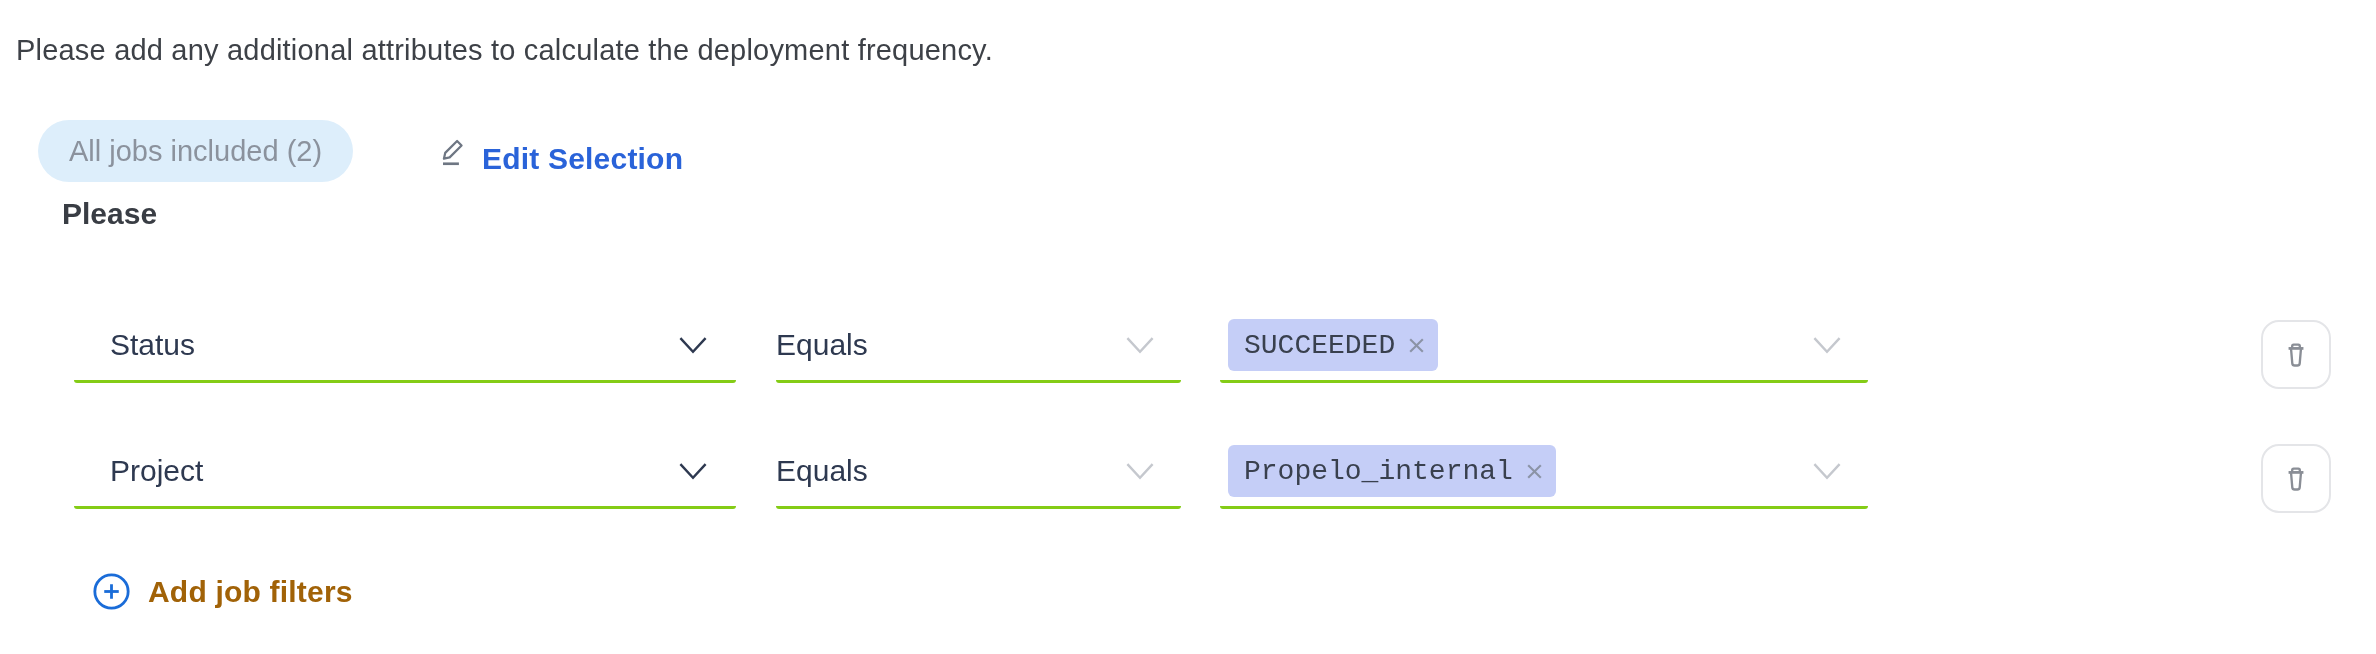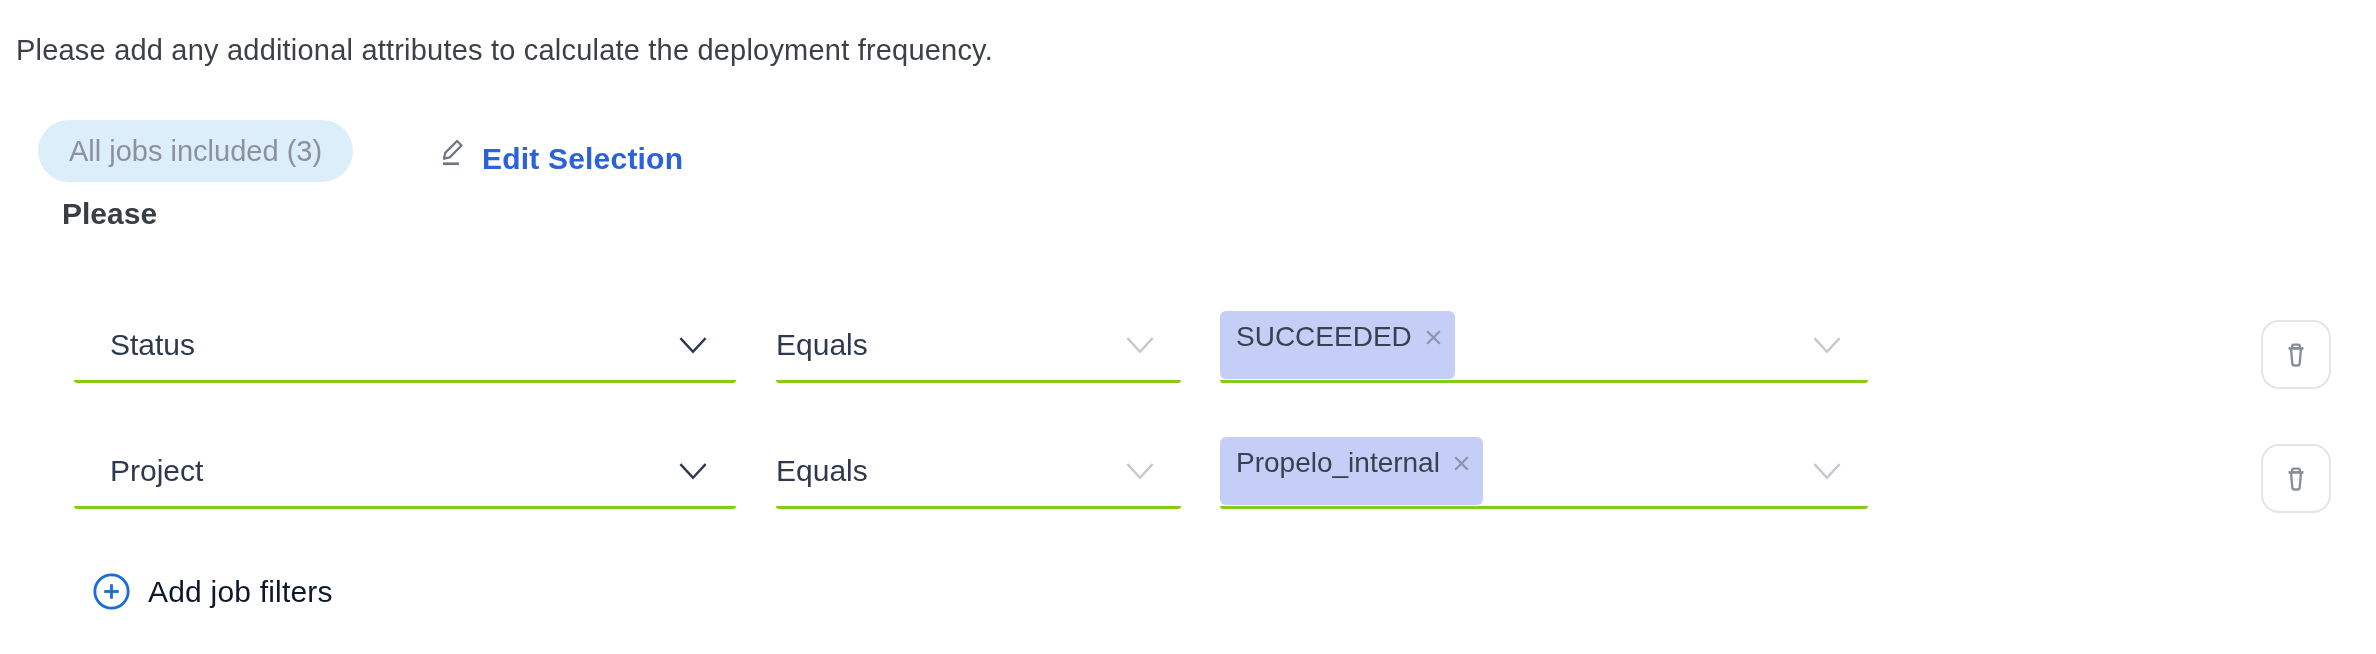--- a/index.html
+++ b/index.html
@@ -38,48 +38,48 @@
   .row2 .select{top:436px;}
   .sel-attr{left:74px;width:662px;}
   .sel-attr .sel-label{margin-left:36px;}
   .sel-attr .chev{right:26px;}
   .sel-op{left:776px;width:405px;}
   .sel-op .sel-label{margin-left:0;}
   .sel-op .chev{right:24px;}
   .sel-val{left:1220px;width:648px;}
   .sel-val .chev{right:24px;}
   .tag{
-    height:52px;background:#c5cef7;border-radius:6px;display:flex;
-    align-items:center;gap:11px;padding:0 11px 16px 16px;
+    margin-left:8px;height:52px;background:#c5cef7;border-radius:6px;display:flex;
+    align-items:center;gap:11px;padding:0 11px 0 16px;font-family:Liberation Mono, monospace;
   }
   .tag .tag-label{font-size:28px;color:#39404e;white-space:nowrap;}
   .tag .tag-close{width:21px;height:21px;cursor:pointer;display:block;color:#8b93a6;}
   .trash-btn{
     position:absolute;left:2261px;width:70px;height:69px;background:#fff;
     border:2px solid #e4e5e8;border-radius:18px;display:flex;align-items:center;justify-content:center;
     cursor:pointer;box-sizing:border-box;
   }
   .trash-btn.t1{top:320px;}
   .trash-btn.t2{top:444px;}
   .trash-btn svg{width:34px;height:34px;color:#8a8e96;}
   .add-filters{
     position:absolute;left:90px;top:570px;display:flex;align-items:center;gap:15px;cursor:pointer;
   }
   .add-filters svg{width:43px;height:43px;color:#1a6cd8;}
-  .add-filters .label{font-size:30px;font-weight:400;color:#0f172a;letter-spacing:.2px;}
+  .add-filters .label{font-size:30px;font-weight:700;color:#a16207;letter-spacing:.2px;}
 </style>
 </head>
 <body>
 
 <div id="screen">
 
   <div class="intro">Please add any additional attributes to calculate the deployment frequency.</div>
 
   <div class="badge">
-    <span>All jobs included (3)</span>
+    <span>All jobs included (2)</span>
   </div>
 
   <div class="edit-selection">
     <span style="width:34px;height:34px;display:block;">
       <svg viewBox="0 0 32 32" width="34" height="34">
         <path d="M20.8 6.6l4.2 4.2L13.8 22l-5.4 1.2 1.2-5.4z" fill="none" stroke="#6e7683" stroke-width="2.1" stroke-linejoin="round"></path>
         <line x1="7.5" y1="28" x2="22.5" y2="28" stroke="#6e7683" stroke-width="2.5"></line>
       </svg>
     </span>
     <span class="label">Edit Selection</span>

